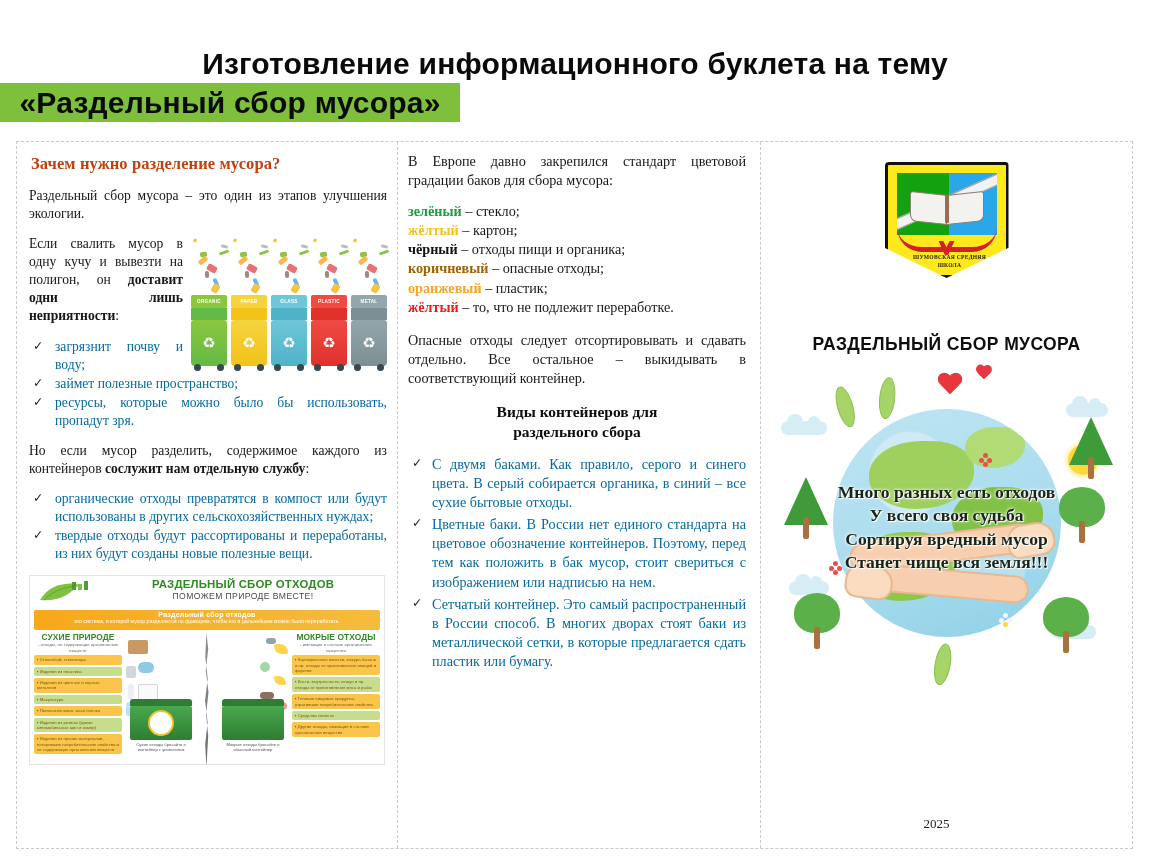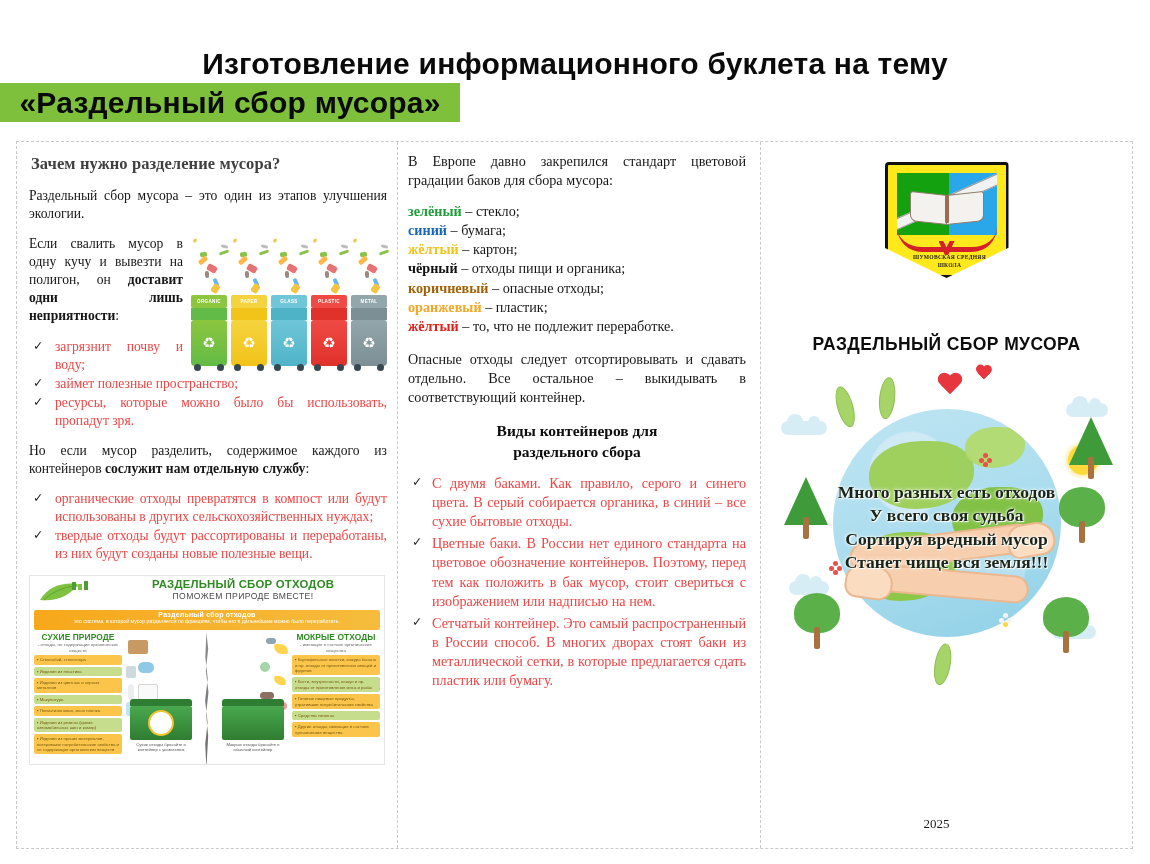--- a/index.html
+++ b/index.html
@@ -25,34 +25,34 @@
     display:flex;
   }
   .panel{position:relative;box-sizing:border-box;height:100%;}
   .panel-left{width:381px;border-right:1px dashed #c9c9c9;padding:8px 10px 0 12px;}
   .panel-mid{width:363px;border-right:1px dashed #c9c9c9;padding:10px 14px 0 10px;}
   .panel-right{width:371px;padding:6px 10px 0 10px;}
 
   
   .h-left{
     font-family:"Liberation Serif", serif;font-weight:bold;font-size:16.5px;
-    color:#404040;letter-spacing:.1px;margin:4px 0 13px 2px;
+    color:#c2410c;letter-spacing:.1px;margin:4px 0 13px 2px;
   }
   p.body{
     font-size:13.6px;line-height:1.33;color:#161616;margin:0 0 12px 0;
     text-align:justify;
   }
   .mid p.body{font-size:14.2px;line-height:1.345;}
   b.em{font-weight:bold;}
 
   
   ul.checks{list-style:none;margin:0 0 12px 0;padding:0;}
   ul.checks>li{
     position:relative;padding-left:26px;font-size:13.6px;line-height:1.33;
-    color:#ef4444;text-align:justify;margin-bottom:1px;
+    color:#0369a1;text-align:justify;margin-bottom:1px;
   }
   ul.checks>li:before{
     content:"\2713";position:absolute;left:4px;top:0px;font-size:12.5px;color:#222;
     font-family:"DejaVu Sans", sans-serif;
   }
   .mid ul.checks>li{font-size:14.2px;line-height:1.345;padding-left:24px;margin-bottom:3px;}
 
   
   .bins-float{float:right;width:196px;margin:2px 0 2px 8px;}
 
@@ -483,21 +483,20 @@
       </div>
     </div>
   </div>
 
   <div class="panel panel-mid mid">
 
     <p class="body">В Европе давно закрепился стандарт цветовой градации баков для сбора мусора:</p>
 
     <div id="color-list">
         <p class="body" style="margin: 0px; text-align: left;"><span class="clr" style="color: rgb(31, 156, 58);">зелёный</span><span> – стекло;</span></p>
-        <p class="body" style="margin: 0px; text-align: left;"><span class="clr" style="color: rgb(21, 101, 192);">синий</span><span> – бумага;</span></p>
         <p class="body" style="margin: 0px; text-align: left;"><span class="clr" style="color: rgb(242, 195, 24);">жёлтый</span><span> – картон;</span></p>
         <p class="body" style="margin: 0px; text-align: left;"><span class="clr" style="color: rgb(17, 17, 17);">чёрный</span><span> – отходы пищи и органика;</span></p>
         <p class="body" style="margin: 0px; text-align: left;"><span class="clr" style="color: #a16207;">коричневый</span><span> – опасные отходы;</span></p>
         <p class="body" style="margin: 0px; text-align: left;"><span class="clr" style="color: rgb(245, 166, 35);">оранжевый</span><span> – пластик;</span></p>
         <p class="body" style="margin: 0px; text-align: left;"><span class="clr" style="color: rgb(224, 32, 26);">жёлтый</span><span> – то, что не подлежит переработке.</span></p>
       </div>
 
     <p class="body" style="margin-top:14px;">Опасные отходы следует отсортировывать и сдавать отдельно. Все остальное – выкидывать в соответствующий контейнер.</p>
 
     <div class="mid-h">

